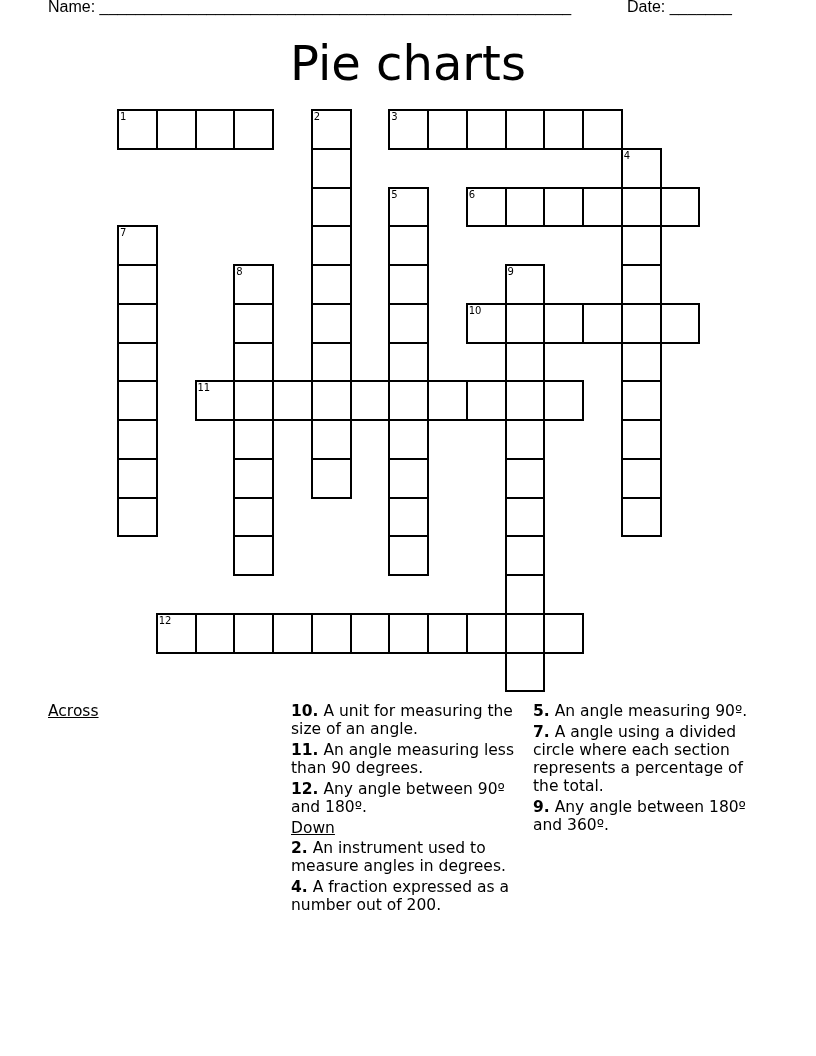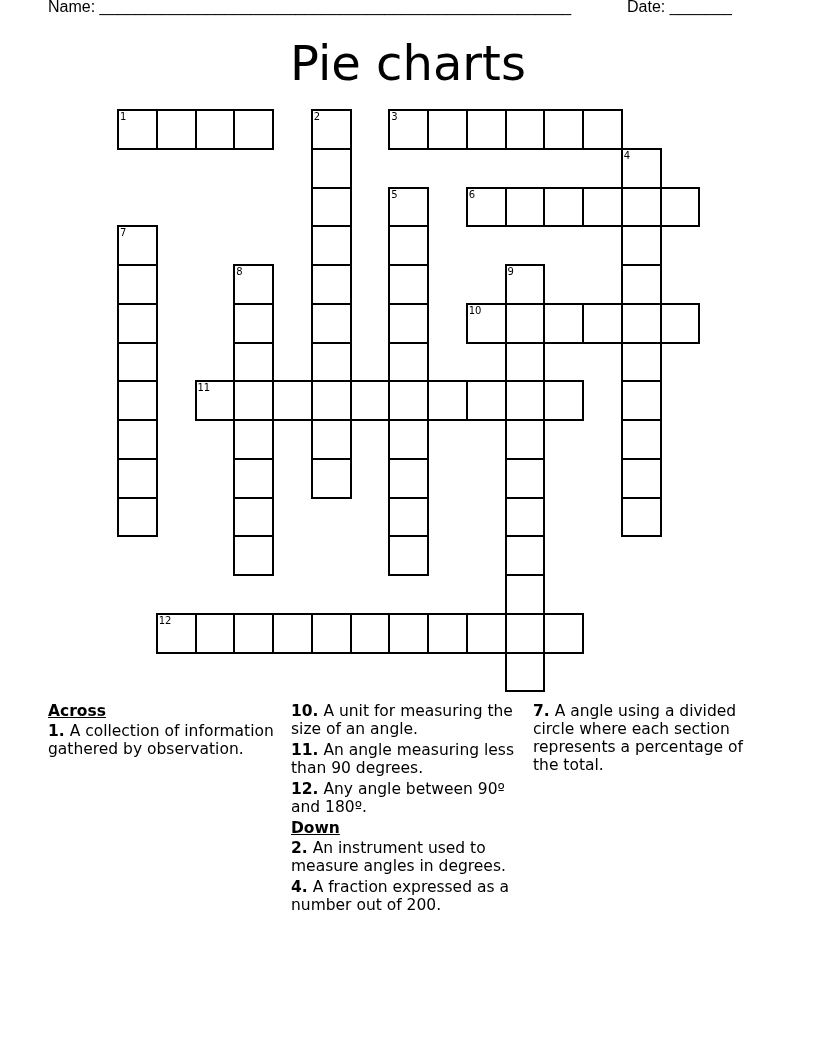--- a/index.html
+++ b/index.html
@@ -9,21 +9,21 @@
   .title{position:absolute;top:30px;left:0;width:816px;text-align:center;font-family:"DejaVu Sans",sans-serif;font-size:48px;line-height:66px;}
   #grid{position:absolute;left:0;top:0;width:816px;height:700px;}
   .cell{position:absolute;width:38.75px;height:38.75px;box-sizing:border-box;border:2px solid #000;background:#fff;margin-left:-1px;margin-top:-1px;width:40.75px;height:40.75px;}
   .num{position:absolute;left:1px;top:0px;font-family:"DejaVu Sans",sans-serif;font-size:10px;line-height:12px;}
   .clues{position:absolute;top:702px;font-family:"DejaVu Sans",sans-serif;font-size:15.5px;line-height:18px;}
   .col1{left:48px;width:240px;}
   .col2{left:291px;width:240px;}
   .col3{left:533px;width:240px;}
   .clue{margin-bottom:3px;}
   .clue b{font-weight:bold;}
-  .sec{text-decoration:underline;font-weight:bold;margin-bottom:2px;}
+  .sec{text-decoration:underline;font-weight:normal;margin-bottom:2px;}
 </style>
 </head>
 <body>
 
 <div class="hdr">Name: _____________________________________________________</div>
 <div class="hdr-date">Date: _______</div>
 <div class="title">Pie charts</div>
 
 <div id="grid">
     <div class="cell" style="left: 118px; top: 110px;">
@@ -139,27 +139,28 @@
     <div class="cell" style="left: 311.75px; top: 613.75px;"></div>
     <div class="cell" style="left: 350.5px; top: 613.75px;"></div>
     <div class="cell" style="left: 389.25px; top: 613.75px;"></div>
     <div class="cell" style="left: 428px; top: 613.75px;"></div>
     <div class="cell" style="left: 466.75px; top: 613.75px;"></div>
     <div class="cell" style="left: 544.25px; top: 613.75px;"></div>
   </div>
 
 <div class="clues col1">
   <div class="sec">Across</div>
-  <div class="clue"><b>1.</b> <span>A collection of information gathered by observation.</span></div>
 </div>
 
 <div class="clues col2">
   <div class="clue"><b>10.</b> <span>A unit for measuring the size of an angle.</span></div>
   <div class="clue"><b>11.</b> <span>An angle measuring less than 90 degrees.</span></div>
   <div class="clue"><b>12.</b> <span>Any angle between 90º and 180º.</span></div>
   <div class="sec">Down</div>
   <div class="clue"><b>2.</b> <span>An instrument used to measure angles in degrees.</span></div>
   <div class="clue"><b>4.</b> <span>A fraction expressed as a number out of 200.</span></div>
 </div>
 
 <div class="clues col3">
+  <div class="clue"><b>5.</b> <span>An angle measuring 90º.</span></div>
   <div class="clue"><b>7.</b> <span>A angle using a divided circle where each section represents a percentage of the total.</span></div>
+  <div class="clue"><b>9.</b> <span>Any angle between 180º and 360º.</span></div>
 </div>
 
 </body></html>

